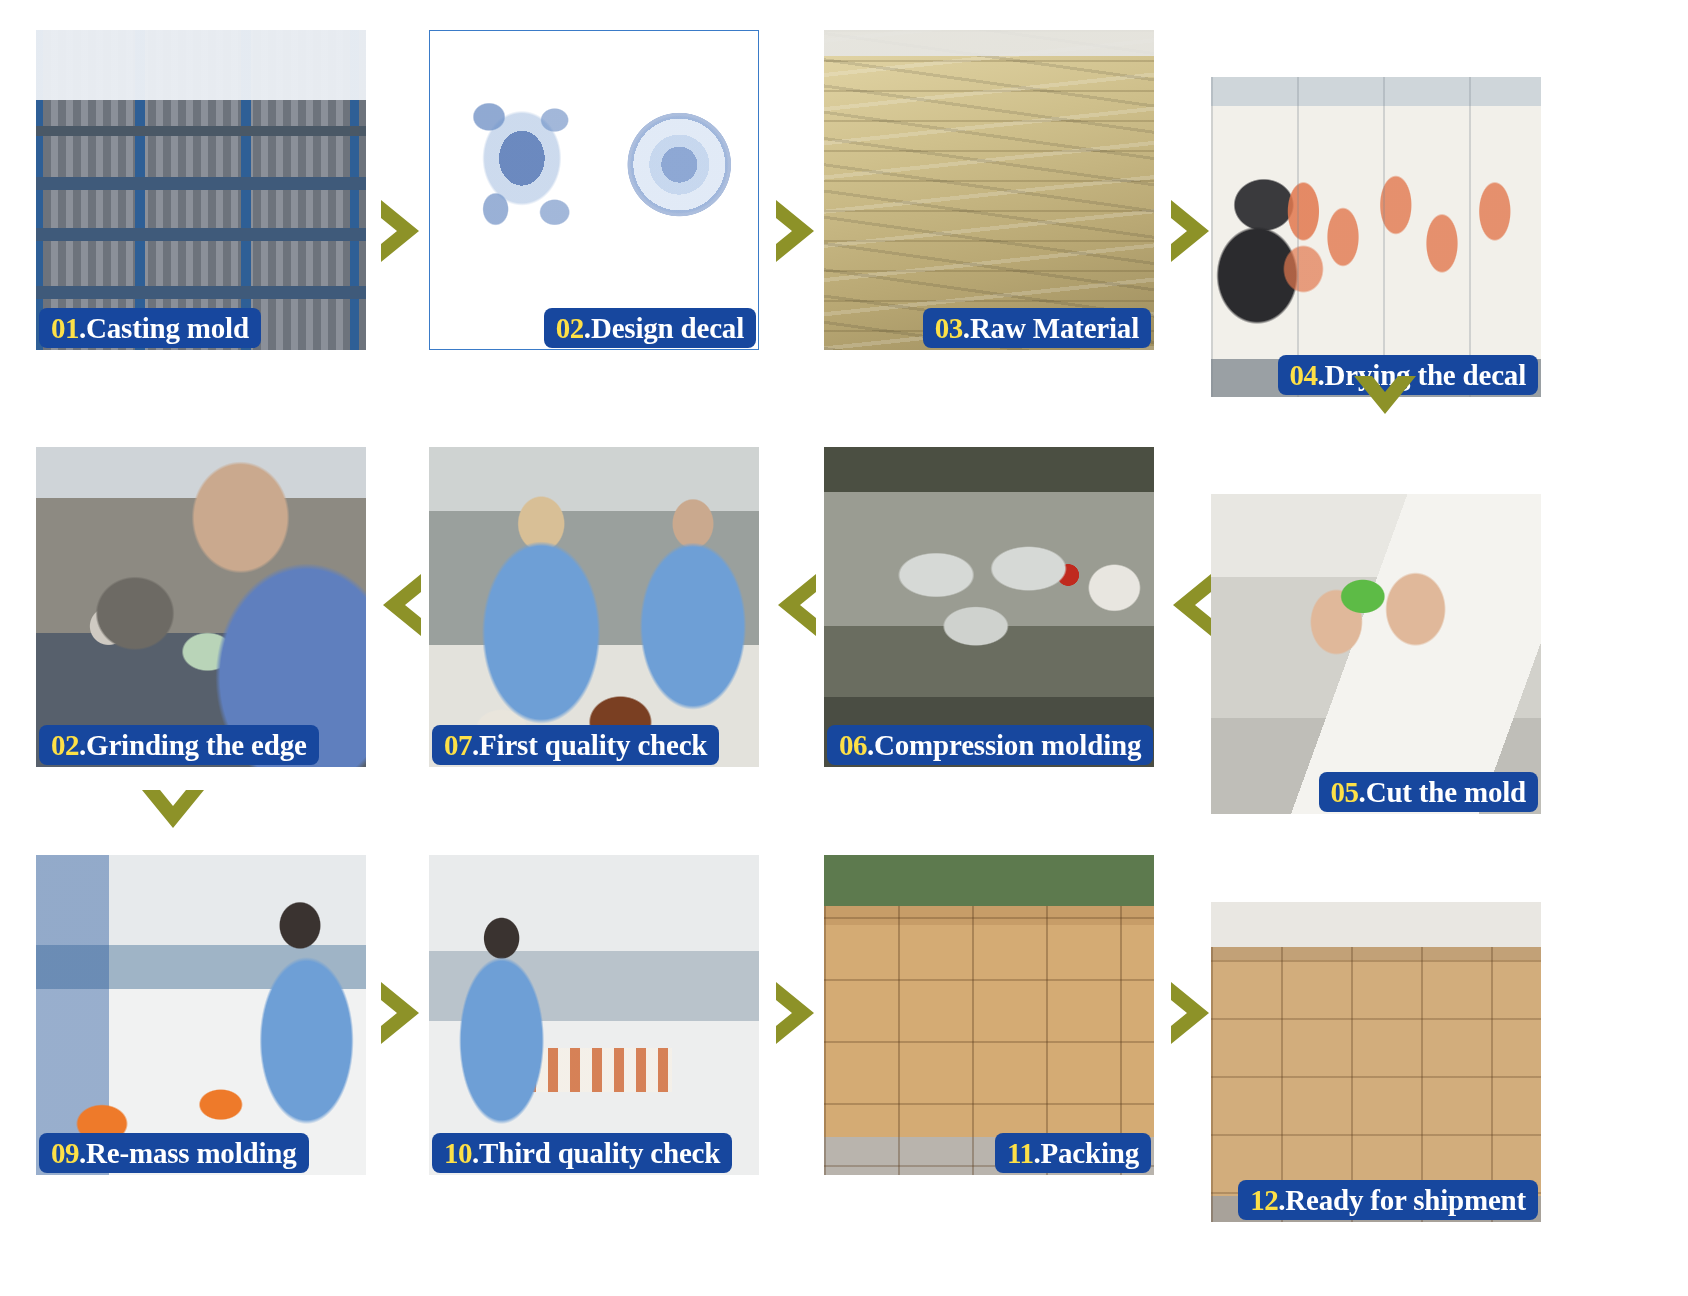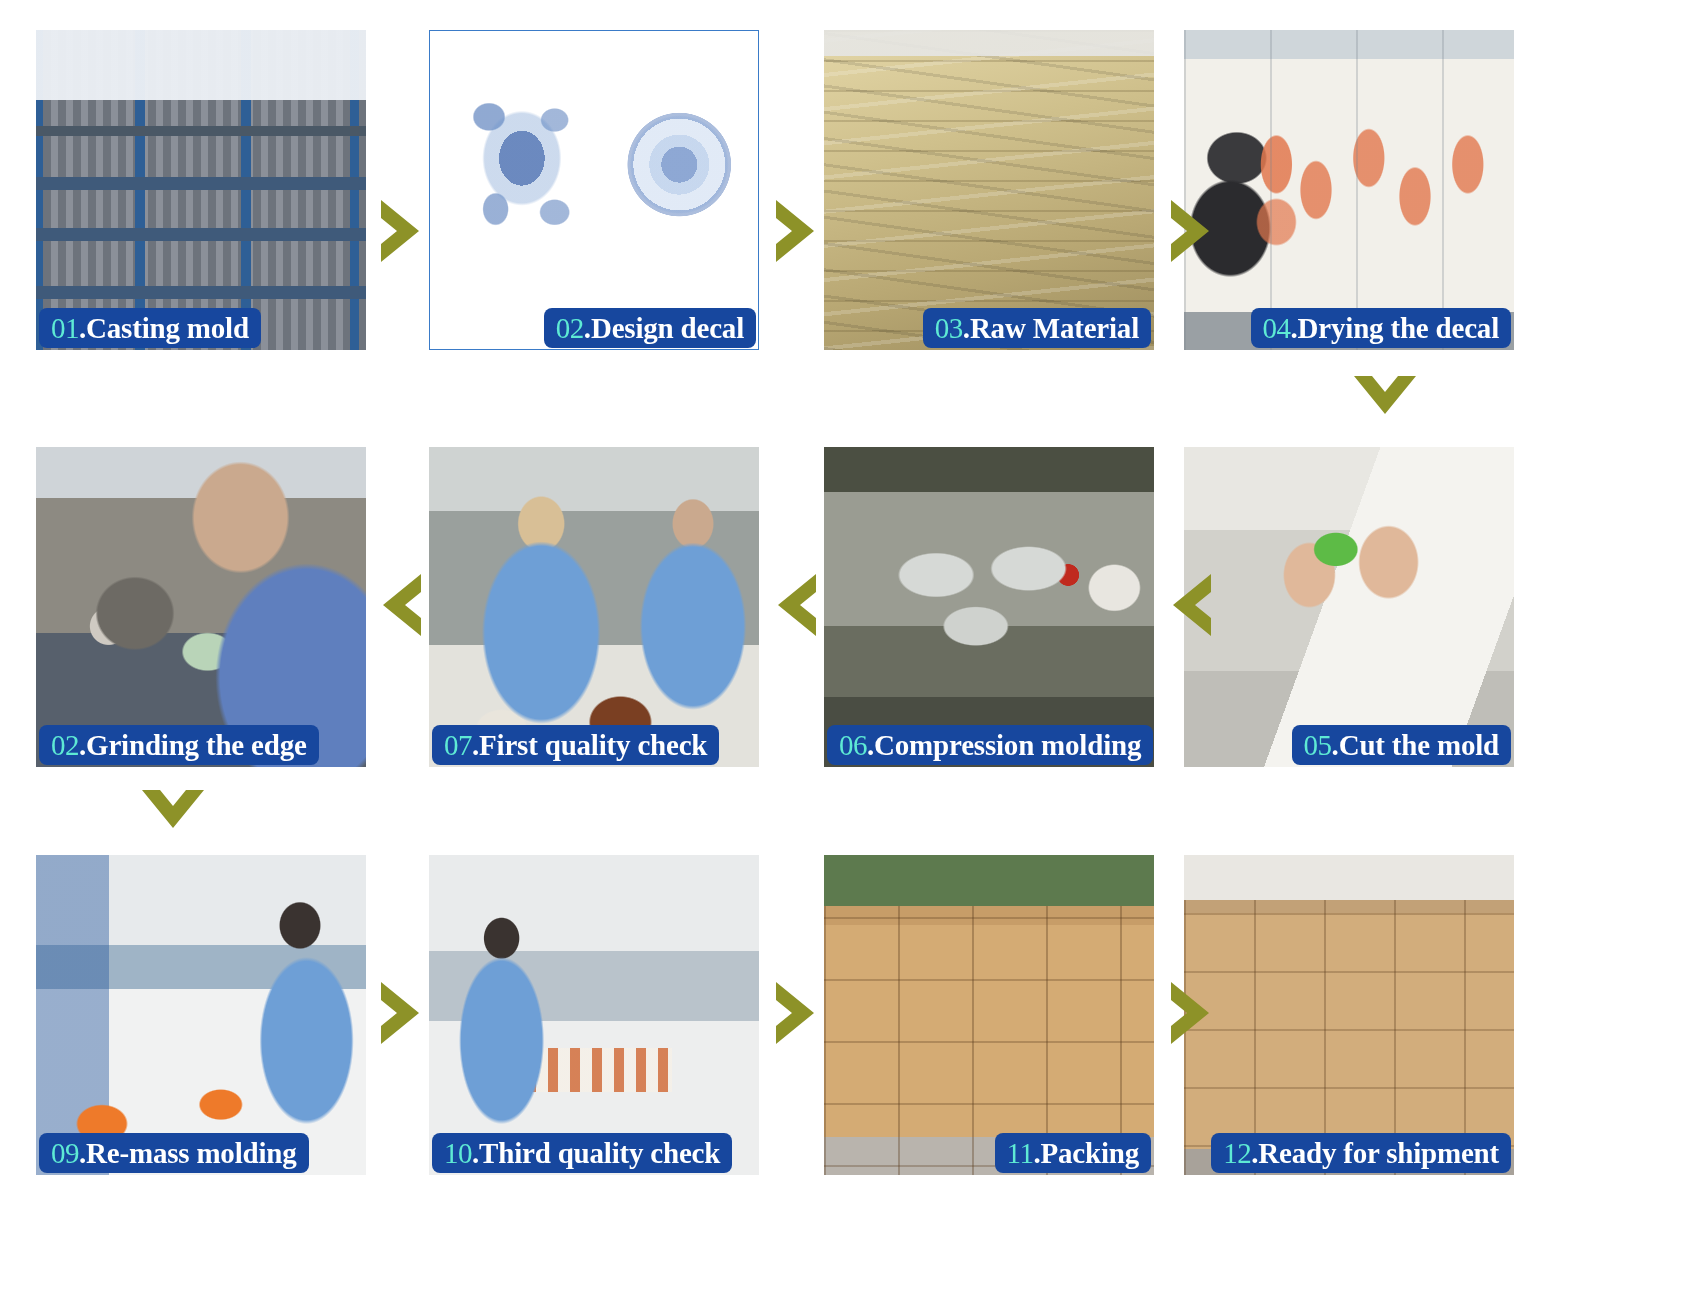--- a/index.html
+++ b/index.html
@@ -20,21 +20,21 @@
 
   .card {
     position: absolute;
     width: 330px; height: 320px;
     top: 0;
     overflow: hidden;
   }
   .c0 { left: 36px; }
   .c1 { left: 429px; }
   .c2 { left: 824px; }
-  .c3 { left: 1184px; }
+  .c3 { left: 1211px; margin-top: 47px; }
 
   .photo {
     position: absolute; inset: 0;
     background-repeat: no-repeat;
     background-size: cover;
   }
   .photo.framed { border: 1px solid #3a7bc8; background: #ffffff; }
 
   
   .label {
@@ -44,22 +44,22 @@
     background: #17479e;
     border-radius: 8px;
     display: flex;
     align-items: center;
     justify-content: center;
     white-space: nowrap;
     padding: 0 12px;
     line-height: 1;
   }
   .label .num {
-    color: #5eead4;
-    font-weight: normal;
+    color: #fde047;
+    font-weight: bold;
     font-size: 29px;
     letter-spacing: -0.5px;
   }
   .label .txt {
     color: #ffffff;
     font-weight: bold;
     font-size: 29px;
     letter-spacing: -0.2px;
   }
 

